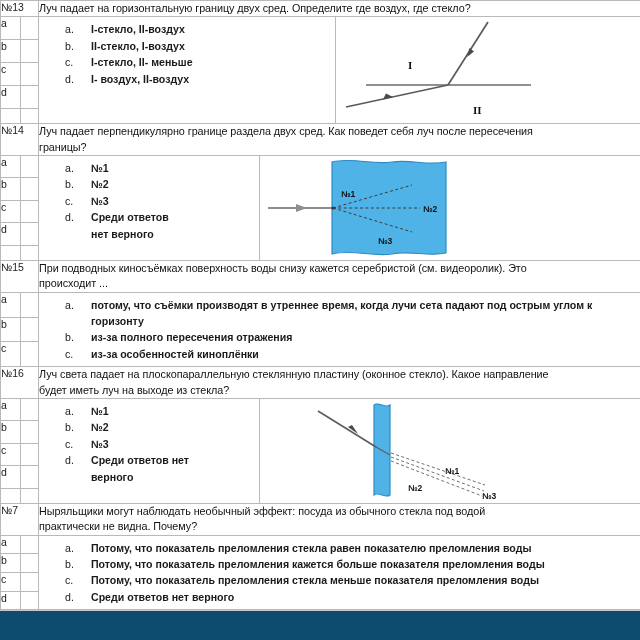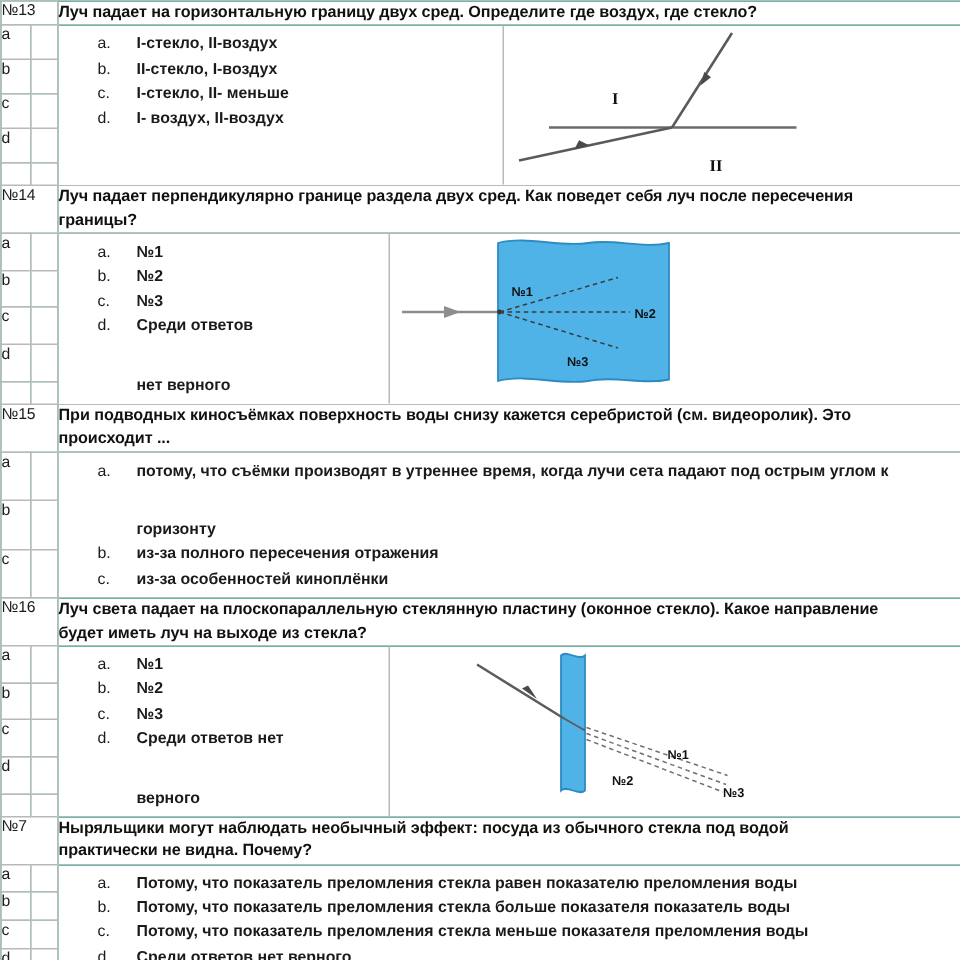--- a/index.html
+++ b/index.html
@@ -14,21 +14,21 @@
     overflow: hidden;
     font-family: "Liberation Sans", "DejaVu Sans", sans-serif;
     color: #1a1a1a;
     -webkit-font-smoothing: antialiased;
   }
 
   #sheet {
     position: relative;
     width: 640px;
     height: 640px;
-    background: #14b8a6;
+    background: #0c4a6e;
   }
 
   table.quiz {
     border-collapse: collapse;
     table-layout: fixed;
     width: 640px;
     border-top: 1px solid #b9b9b9;
   }
 
   table.quiz td {
@@ -47,21 +47,21 @@
   .q-num {
     font-size: 10.5px;
     line-height: 1.25;
     padding: 3px 2px 3px 3px;
     color: #1a1a1a;
     white-space: nowrap;
     letter-spacing: -0.1px;
   }
   .q-text {
     font-size: 10.8px;
-    font-weight: bold;
+    font-weight: normal;
     line-height: 1.42;
     padding: 3px 4px 4px 7px;
     color: #111;
     letter-spacing: -0.05px;
     overflow: hidden;
     white-space: nowrap;
   }
   .q-text .l2 {
     display: block;
     white-space: nowrap;
@@ -107,21 +107,20 @@
     padding-left: 26px;
     box-sizing: content-box;
   }
   .ans-txt {
     flex: 1 1 auto;
     padding-right: 2px;
     font-weight: bold;
   }
   .ans-txt .cont {
     display: block;
-    margin-top: 23px;
   }
 
   .fig-cell {
     border-left: 1px solid #b9b9b9;
     flex: 1 1 auto;
     align-self: stretch;
     position: relative;
     overflow: hidden;
   }
 
@@ -448,21 +447,21 @@
         <td class="ans-body" rowspan="4">
           <div class="ans-inner">
             <div class="ans-list wide">
 
               <div class="ans-row">
                 <span class="ans-mark">a.</span>
                 <span class="ans-txt">Потому, что показатель преломления стекла равен показателю преломления воды</span>
               </div>
               <div class="ans-row">
                 <span class="ans-mark">b.</span>
-                <span class="ans-txt">Потому, что показатель преломления стекла больше показателя показатель воды</span>
+                <span class="ans-txt">Потому, что показатель преломления кажется больше показателя преломления воды</span>
               </div>
               <div class="ans-row">
                 <span class="ans-mark">c.</span>
                 <span class="ans-txt">Потому, что показатель преломления стекла меньше показателя преломления воды</span>
               </div>
               <div class="ans-row">
                 <span class="ans-mark">d.</span>
                 <span class="ans-txt">Среди ответов нет верного</span>
               </div>
 

